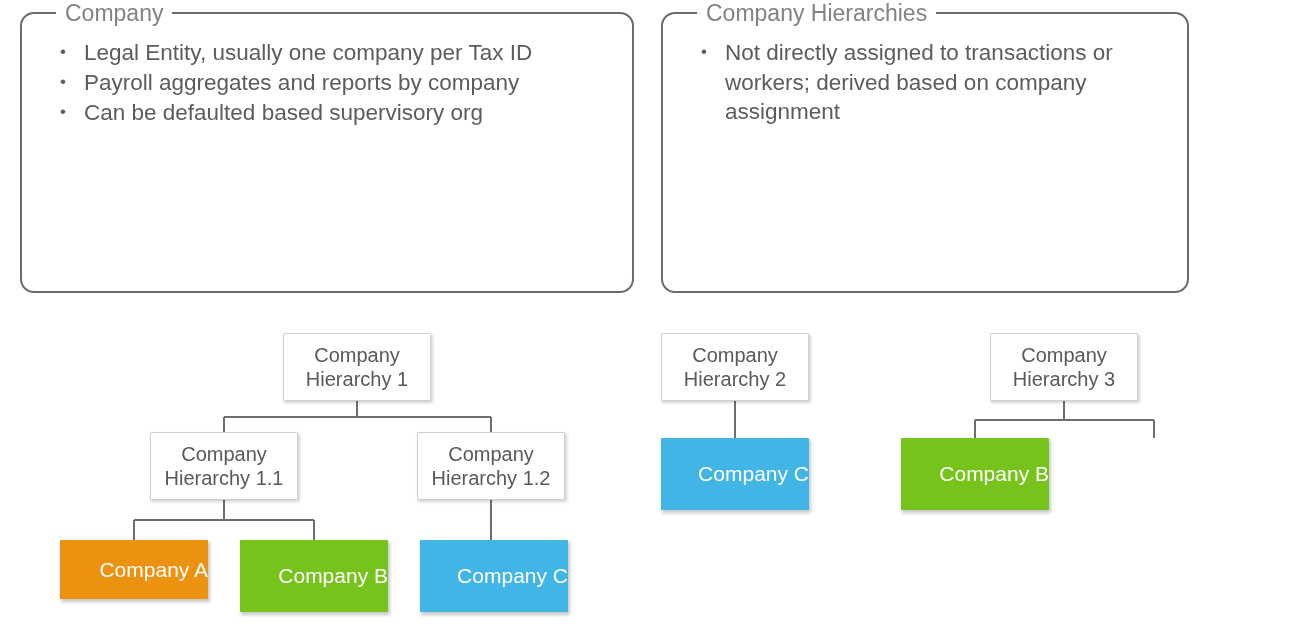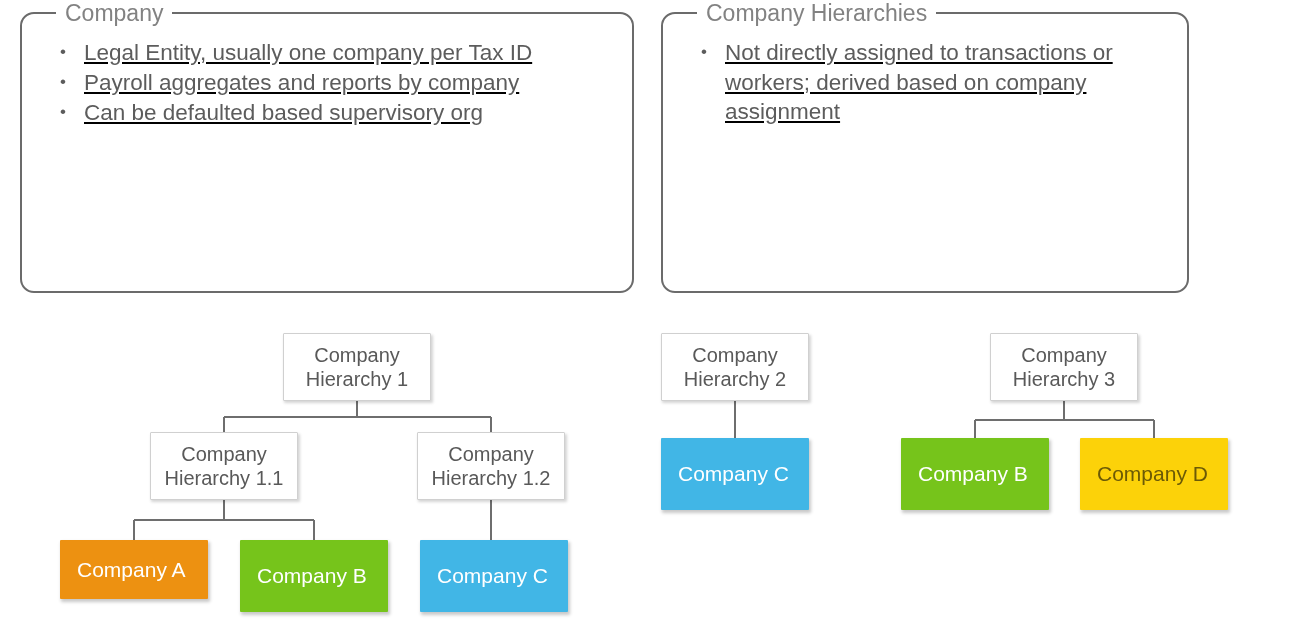--- a/index.html
+++ b/index.html
@@ -40,21 +40,20 @@
     position: absolute;
     top: 24px;
     left: 14px;
     right: 10px;
   }
 
   ul.bullets {
     list-style: none;
     margin: 0;
     padding: 0;
-    text-decoration: underline;
   }
   ul.bullets > li {
     position: relative;
     color: #5c5c5c;
     font-size: 22.5px;
     line-height: 29.5px;
     padding-left: 48px;
     margin: 0 0 0.5px 0;
   }
   ul.bullets > li::before {
@@ -98,21 +97,21 @@
   .node.group {
     background: #ffffff;
     border: 1px solid #d0d0d0;
     color: #595959;
     box-shadow: 1.5px 2px 3px rgba(0,0,0,0.17);
   }
   .node.leaf {
     border: none;
     color: #ffffff;
     font-size: 21px;
-    justify-content: flex-start;
+    justify-content: flex-end;
     padding-left: 17px;
     box-shadow: 1.5px 2.5px 3.5px rgba(0,0,0,0.22);
   }
   .node.leaf.dark-text { color: #6b5a06; }
   .node-label { display: block; white-space: pre-line; }
 </style>
 </head>
 <body>
 
 <div class="panel" id="panel-0" style="left: 20px; top: 12px; width: 614px; height: 281px; border-color: rgb(107, 107, 107);">
@@ -181,16 +180,13 @@
     <div class="node leaf" style="left: 661px; top: 438px; width: 148px; height: 72px; background: rgb(65, 182, 230);">
       <span class="node-label">Company C</span>
     </div>
     <div class="node group" style="left: 990px; top: 333px; width: 148px; height: 68px;">
       <span class="node-label">Company
 Hierarchy 3</span>
     </div>
     <div class="node leaf" style="left: 901px; top: 438px; width: 148px; height: 72px; background: rgb(118, 196, 27);">
       <span class="node-label">Company B</span>
     </div>
-    <div class="node leaf dark-text" style="left: 1080px; top: 438px; width: 148px; height: 72px; background: rgb(252, 210, 9);">
-      <span class="node-label">Company D</span>
-    </div>
   </div>
 
 </body></html>

